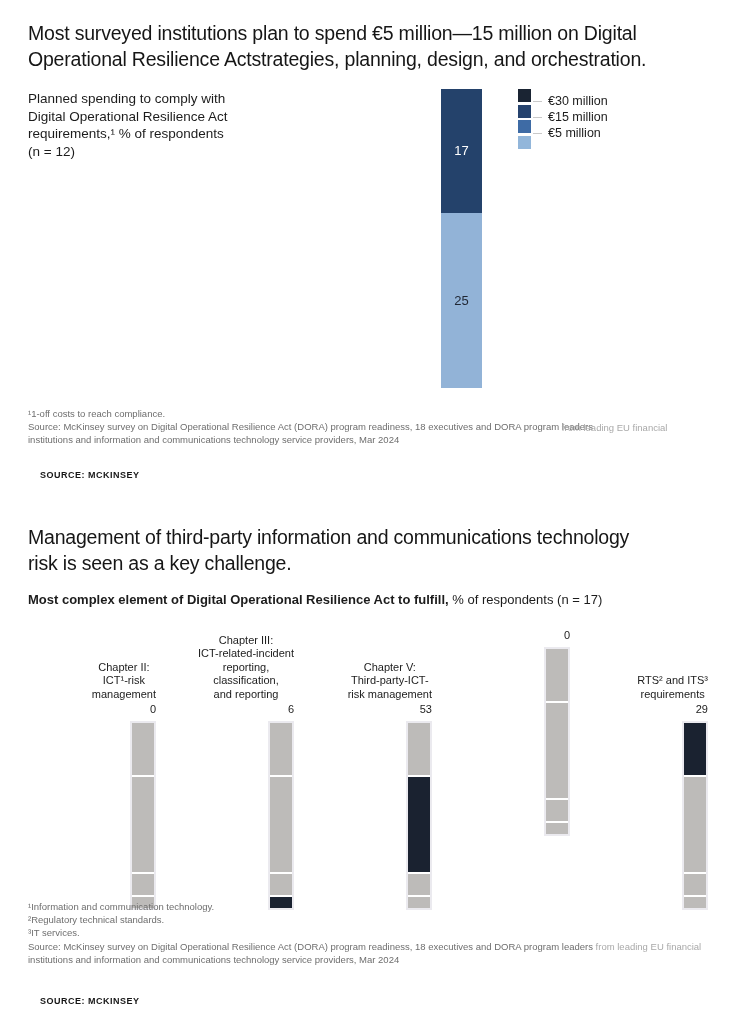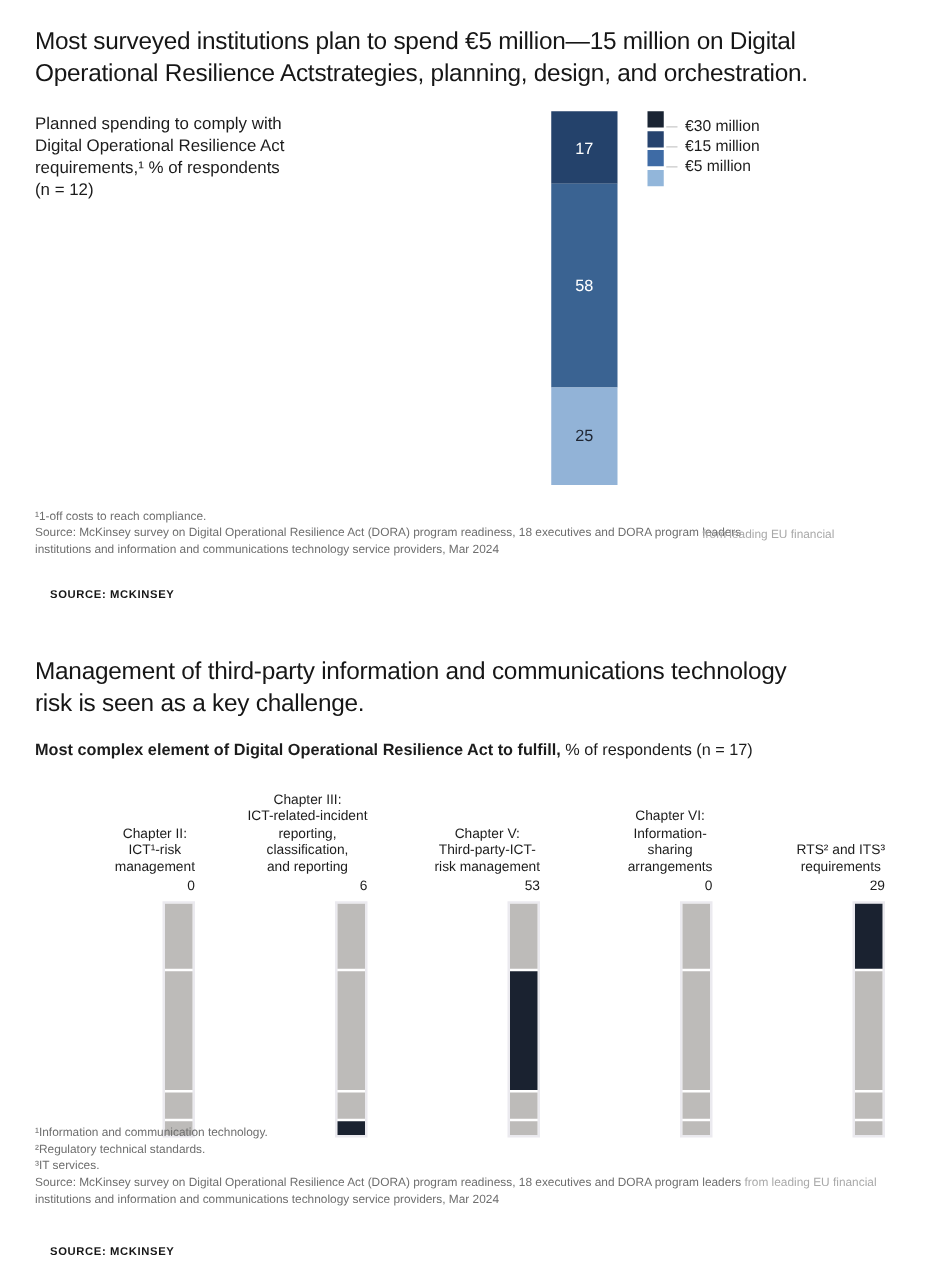--- a/index.html
+++ b/index.html
@@ -5,21 +5,21 @@
   * { margin:0; padding:0; box-sizing:border-box; }
   html,body { background:#ffffff; }
   .page {
     position:relative; width:752px; height:1024px; background:#ffffff;
     font-family:"Liberation Sans", sans-serif; color:#1c1c1c; overflow:hidden;
   }
   .abs { position:absolute; }
   .exhibit-title { left:28px; font-size:19.5px; line-height:26px; letter-spacing:-0.2px; color:#161616; white-space:nowrap; }
   .chart1-label { left:28px; top:90px; width:200px; font-size:13.5px; line-height:17.5px; }
   
-  .bar1 { left:441px; top:89px; width:53px; height:299px; display:flex; flex-direction:column; }
+  .bar1 { left:441px; top:89px; width:41px; height:299px; display:flex; flex-direction:column; }
   .bar1-seg { display:flex; align-items:center; justify-content:center; font-size:13px; }
   
   .legend { left:518px; top:89px; width:210px; height:64px; }
   .legend-swatches { display:flex; flex-direction:column; gap:2.5px; width:13px; }
   .legend-swatch { width:13px; height:13px; }
   .legend-row { position:absolute; left:15px; height:16px; display:flex; align-items:center; font-size:12.5px; white-space:nowrap; }
   .legend-dash { display:inline-block; width:9px; height:1px; background:#c9c9c9; margin-right:6px; }
   
   .footnote { left:28px; font-size:9.5px; line-height:13.2px; color:#6e6e6e; }
   .ovl { position:relative; }
@@ -43,21 +43,20 @@
 
   <div class="abs exhibit-title" style="top:20px;">
     <div>Most surveyed institutions plan to spend €5 million—15 million on Digital</div>
     <div>Operational Resilience Actstrategies, planning, design, and orchestration.</div>
   </div>
 
   <div class="abs chart1-label">Planned spending to comply with Digital Operational Resilience Act requirements,¹ % of respondents (n = 12)</div>
 
   <div class="abs bar1" id="bar1">
       <div class="bar1-seg" style="flex-grow: 17; background: rgb(36, 66, 107); color: rgb(255, 255, 255);">17</div>
-      <div class="bar1-seg" style="flex-grow: 58; background: rgb(58, 99, 146); color: rgb(255, 255, 255);">58</div>
       <div class="bar1-seg" style="flex-grow: 25; background: rgb(146, 179, 215); color: rgb(31, 38, 51);">25</div>
     </div>
 
   <div class="abs legend">
     <div class="legend-swatches" id="legend-swatches">
         <div class="legend-swatch" style="background: rgb(26, 36, 51);"></div>
         <div class="legend-swatch" style="background: rgb(38, 67, 110);"></div>
         <div class="legend-swatch" style="background: rgb(62, 107, 165);"></div>
         <div class="legend-swatch" style="background: rgb(146, 182, 218);"></div>
       </div>
@@ -130,26 +129,20 @@
         </div>
         <div class="col-value">53</div>
         <div class="col-bar">
           <div class="col-seg" style="flex-grow: 29; background: rgb(189, 187, 185);"></div>
           <div class="col-seg" style="flex-grow: 53; background: rgb(26, 34, 48);"></div>
           <div class="col-seg" style="flex-grow: 12; background: rgb(189, 187, 185);"></div>
           <div class="col-seg" style="flex-grow: 6; background: rgb(189, 187, 185);"></div>
         </div>
       </div>
       <div class="chart2-column">
-        <div class="col-header">
-          <div class="">Chapter VI:</div>
-          <div class="">Information-</div>
-          <div class="">sharing</div>
-          <div class="">arrangements</div>
-        </div>
         <div class="col-value">0</div>
         <div class="col-bar">
           <div class="col-seg" style="flex-grow: 29; background: rgb(189, 187, 185);"></div>
           <div class="col-seg" style="flex-grow: 53; background: rgb(189, 187, 185);"></div>
           <div class="col-seg" style="flex-grow: 12; background: rgb(189, 187, 185);"></div>
           <div class="col-seg" style="flex-grow: 6; background: rgb(189, 187, 185);"></div>
         </div>
       </div>
       <div class="chart2-column">
         <div class="col-header">

